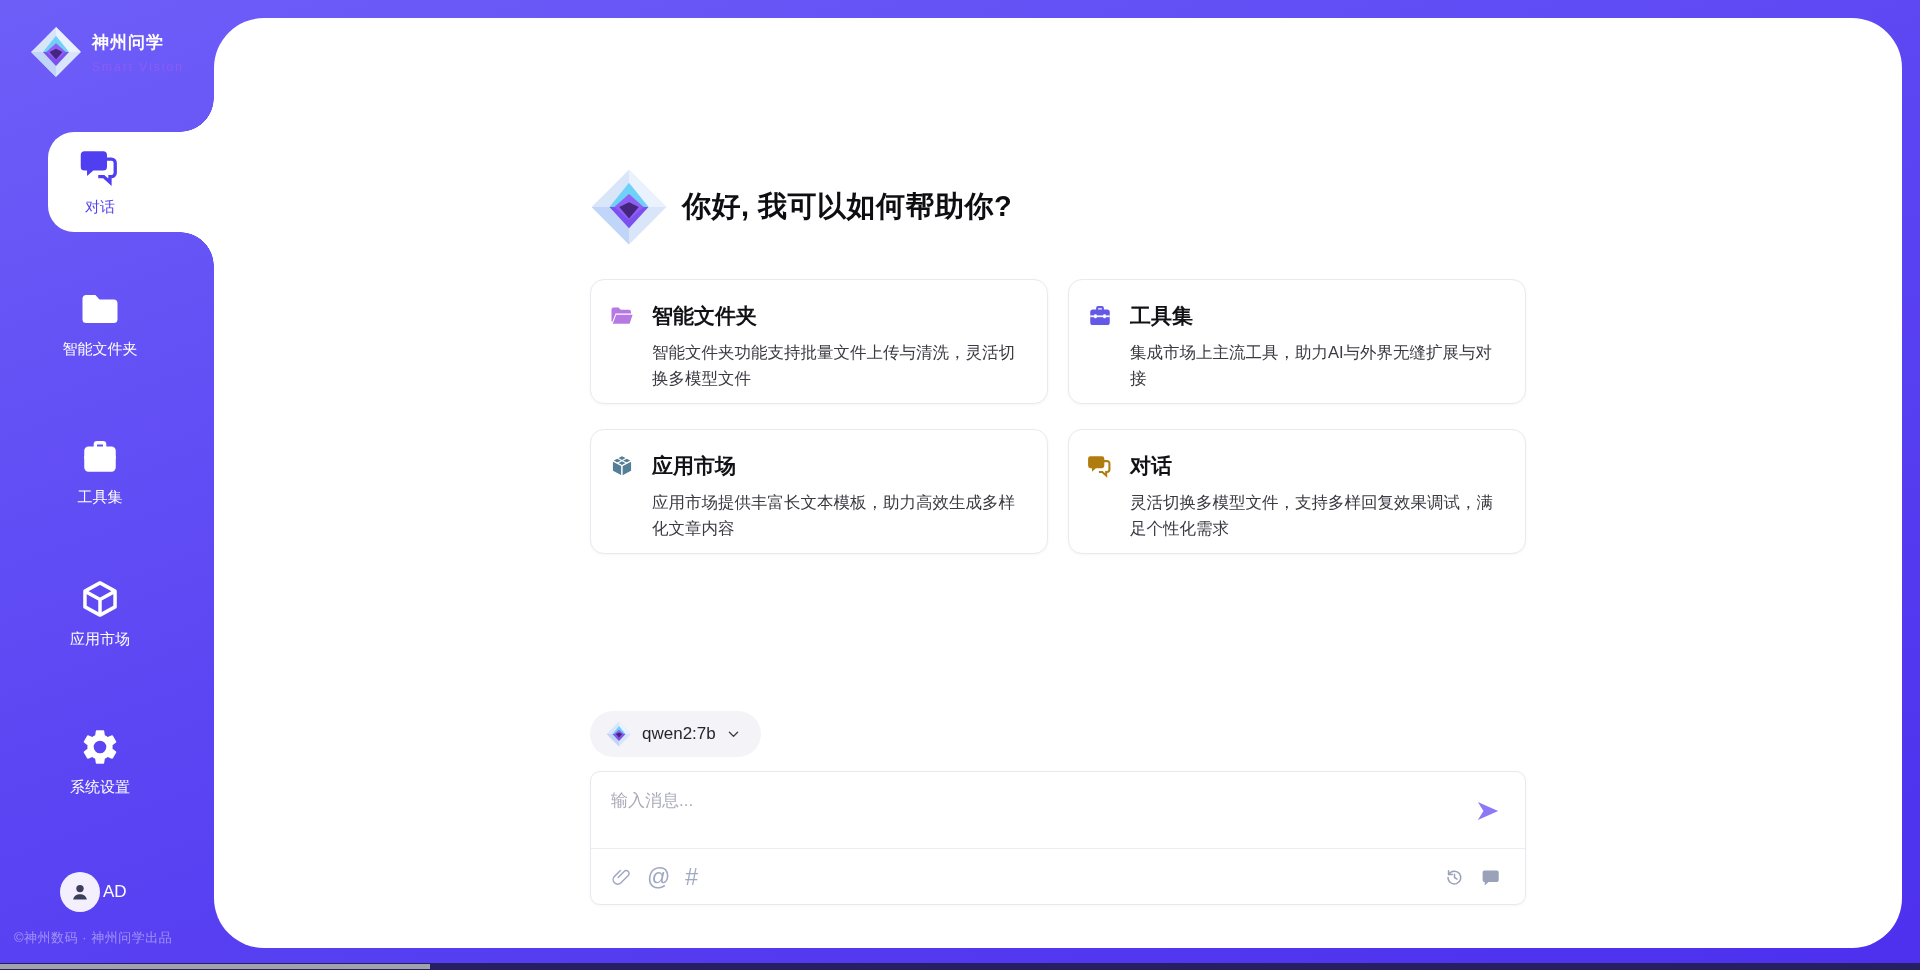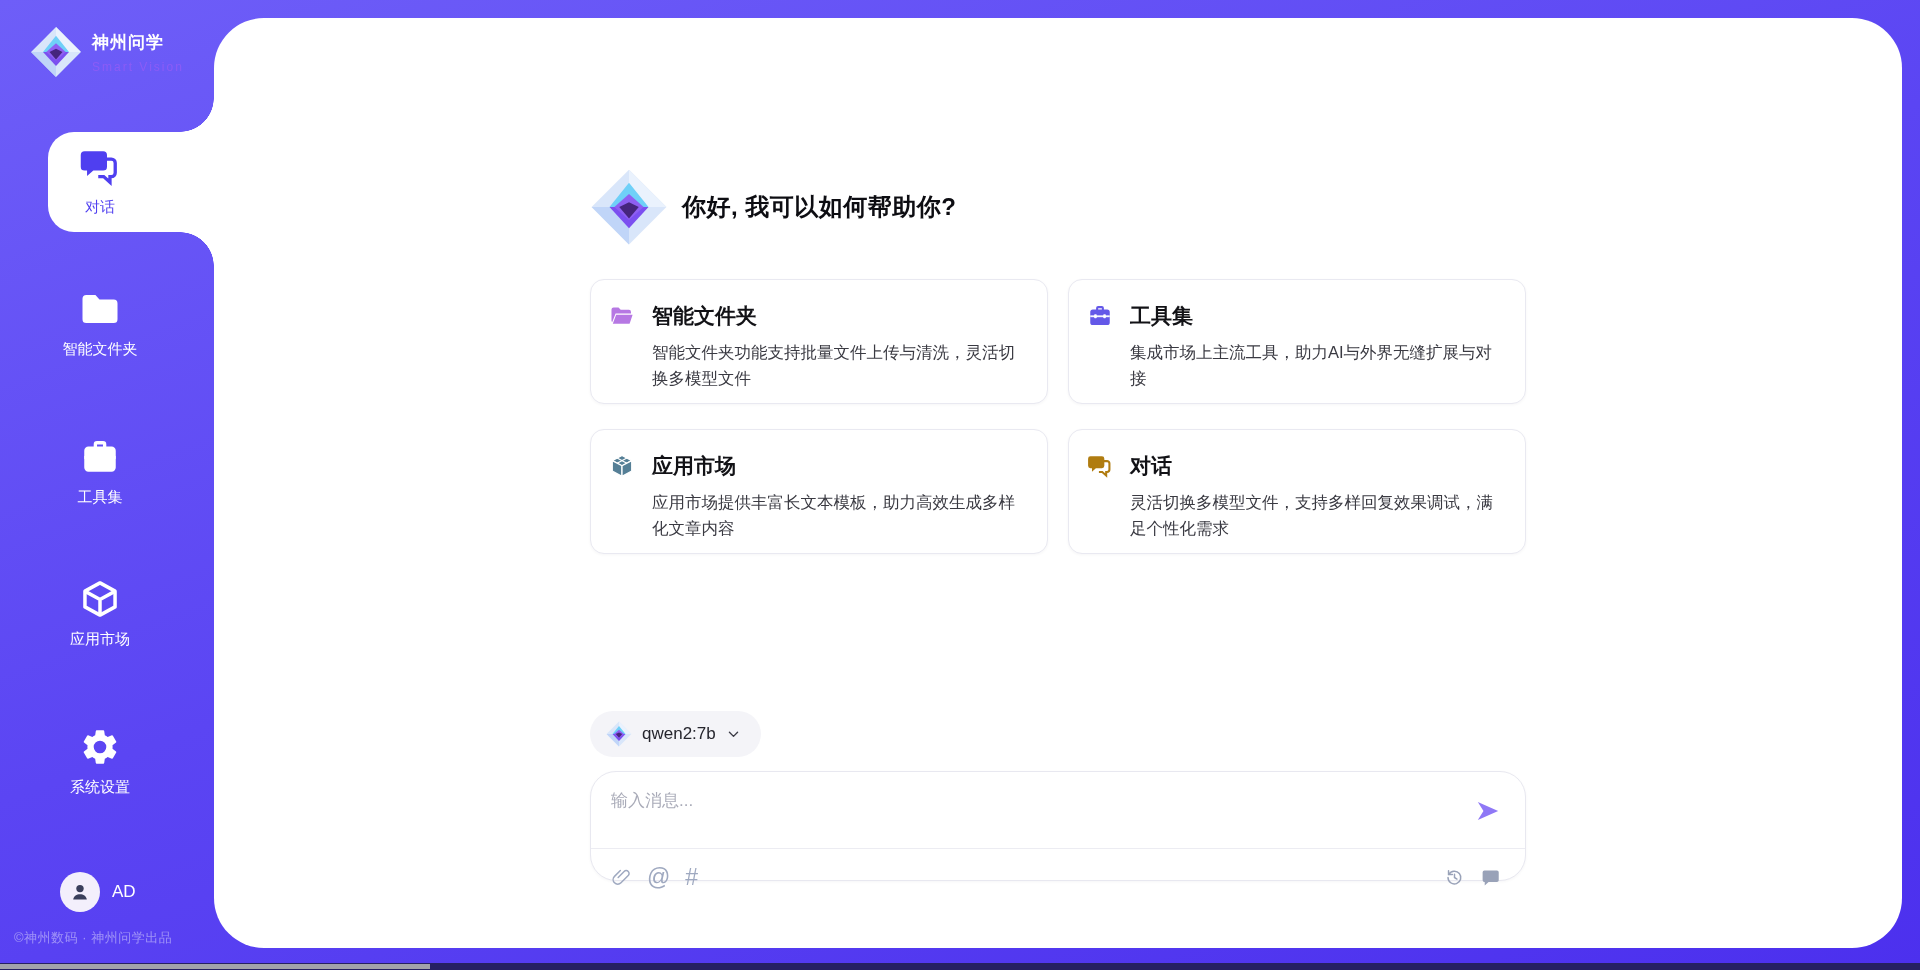--- a/index.html
+++ b/index.html
@@ -36,32 +36,32 @@
     color:#ffffff; cursor:pointer; }
   .nav-item svg { width:42px; height:42px; display:inline-block; }
   .nav-label { display:block; font-size:15px; margin-top:6px; }
   .nav-chat    { top:146px; color:#4f3ff0; }
   .nav-folder  { top:288px; }
   .nav-tools   { top:436px; }
   .nav-market  { top:578px; }
   .nav-settings{ top:726px; }
 
   .user-row { position:absolute; left:60px; top:872px; display:flex; align-items:center;
-    gap:12px; cursor:pointer; }
+    gap:3px; cursor:pointer; }
   .avatar { width:40px; height:40px; border-radius:50%; background:#f3effc;
     display:flex; align-items:center; justify-content:center; }
   .avatar svg { width:24px; height:24px; color:#3a3f5c; }
   .user-name { color:#fff; font-size:17px; font-weight:500; }
   .side-footer { position:absolute; left:14px; top:929px; color:rgba(255,255,255,.42);
     font-size:13px; letter-spacing:.5px; white-space:nowrap;text-align:right; }
 
   
   .greeting { display:flex; align-items:center; height:88px; }
   .greeting .logo { width:78px; height:86px; }
-  .greeting-title { font-size:24px; font-weight:700; color:#0d0d12; margin-left:14px;
+  .greeting-title { font-size:29px; font-weight:700; color:#0d0d12; margin-left:14px;
     letter-spacing:.5px; }
 
   
   .cards { margin-top:28px; display:grid; grid-template-columns:458px 458px;
     column-gap:20px; row-gap:25px; }
   .card { height:125px; background:#fff; border:1px solid #e9e9f1; border-radius:14px;
     box-shadow:0 1px 3px rgba(20,16,60,.04); cursor:pointer; }
   .card-head { display:flex; align-items:center; gap:17px; padding:22px 20px 0 18px; }
   .card-head svg { width:26px; height:26px; flex:none; }
   .card-title { font-size:21px; font-weight:700; color:#121216; }
@@ -72,22 +72,22 @@
   .ic-chatgold { color:#b07c10; }
 
   
   .model-pill { margin-top:157px; display:inline-flex; align-items:center; gap:10px;
     height:46px; padding:0 20px 0 16px; background:#f4f4f8; border-radius:24px; cursor:pointer; }
   .model-pill .logo { width:26px; height:26px; }
   .model-name { font-size:17px; color:#26262e; }
   .chev { width:15px; height:15px; color:#3c3c46; }
 
   
-  .composer { margin-top:14px; width:936px; height:110px; background:#fff;
-    border:1px solid #e8e8f0; border-radius:26px; box-shadow:0 1px 3px rgba(20,16,60,.04);
+  .composer { margin-top:14px; width:936px; height:134px; background:#fff;
+    border:1px solid #e8e8f0; border-radius:10px; box-shadow:0 1px 3px rgba(20,16,60,.04);
     position:relative; }
   .composer textarea { width:100%; height:72px; border:none; outline:none; resize:none;
     padding:17px 70px 0 20px; font-size:17px; color:#30303a; background:transparent;
     font-family:"Liberation Sans","DejaVu Sans",sans-serif; }
   .composer textarea::placeholder { color:#a9abb8; }
   .send { position:absolute; right:24px; top:26px; width:26px; height:26px;
     color:#8f78f6; cursor:pointer; }
   .send svg { width:26px; height:26px; }
   .composer-divider { position:absolute; left:0; right:0; top:76px; height:1px; background:#ececf2; }
   .composer-bar { position:absolute; left:0; right:0; top:77px; height:56px;

